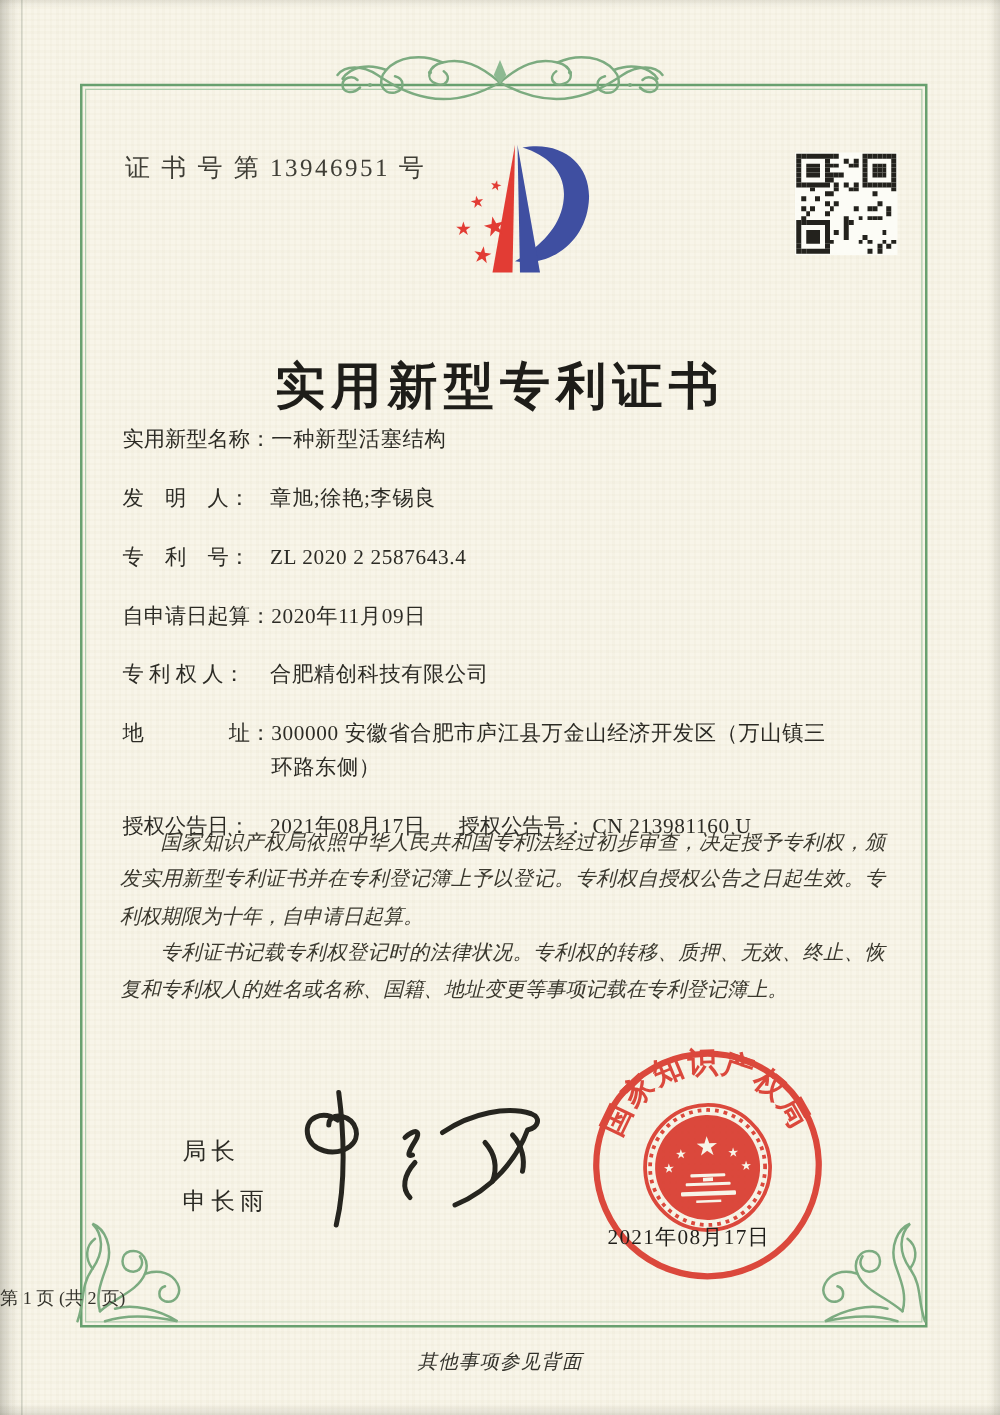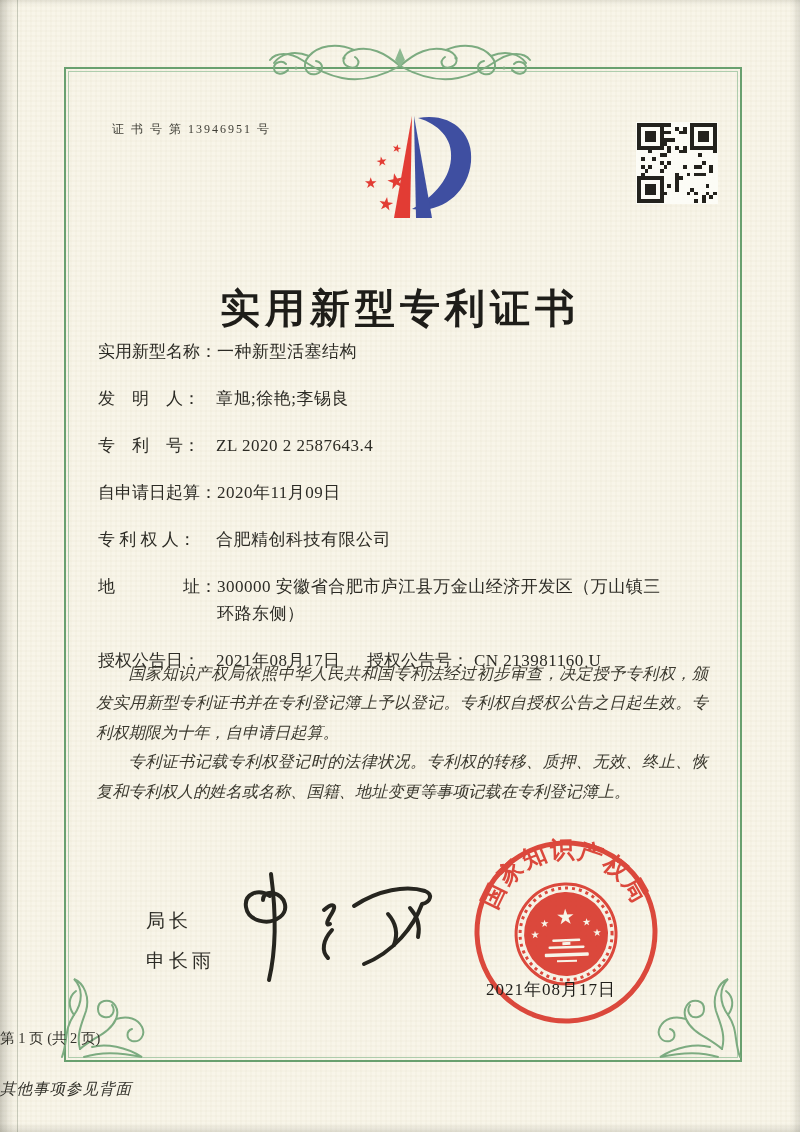--- a/index.html
+++ b/index.html
@@ -19,21 +19,21 @@
      background:linear-gradient(-90deg,rgba(70,70,60,.16),transparent);}
   .edge-bottom{left:0;right:0;bottom:0;height:9px;
      background:linear-gradient(0deg,rgba(70,70,60,.14),transparent);}
   .edge-top{left:0;right:0;top:0;height:6px;
      background:linear-gradient(180deg,rgba(70,70,60,.10),transparent);}
 
   .frame{position:absolute;left:64px;top:67px;width:674px;height:991px;
          border:2px solid #68a06f;}
   .frame-inner{position:absolute;inset:2px;border:1px solid #aecdad;}
 
-  .certno{position:absolute;left:112px;top:121px;font-size:12px;
+  .certno{position:absolute;left:100px;top:121px;font-size:20px;
           letter-spacing:2px;color:#3f3e36;}
 
   .logo{position:absolute;left:352px;top:112px;width:130px;height:110px;}
   .qr{position:absolute;left:636px;top:122px;width:80px;height:80px;
       display:grid;grid-template-columns:repeat(21,1fr);grid-template-rows:repeat(21,1fr);
       background:#fcfcf6;padding:1px;}
   .qr div{width:100%;height:100%;}
   .qr .on{background:#23221d;}
 
   .title{position:absolute;left:0;top:238px;width:800px;text-align:center;
@@ -59,21 +59,21 @@
 
   .sig{position:absolute;left:226px;top:860px;width:215px;height:130px;}
 
   .seal{position:absolute;left:470px;top:836px;width:192px;height:192px;
         transform:rotate(-2deg);opacity:.92;}
   .seal-date{position:absolute;left:486px;top:978px;font-size:17px;
              letter-spacing:1px;color:#1f1e1a;}
 
   .pageinfo{position:absolute;left:0;top:1029px;width:800px;text-align:left;
             font-size:14.5px;color:#33322b;}
-  .backnote{position:absolute;left:0;top:1079px;width:800px;text-align:left;
+  .backnote{position:absolute;left:0;top:1079px;width:800px;text-align:center;
             font-size:15.5px;color:#33322b;font-style:italic;letter-spacing:1px;}
 
   .orn-top{position:absolute;left:258px;top:34px;width:284px;height:64px;}
   .orn-bl{position:absolute;left:54px;top:970px;width:104px;height:100px;}
   .orn-br{position:absolute;left:644px;top:970px;width:104px;height:100px;
           transform:scaleX(-1);}
 </style>
 </head>
 <body>
 

